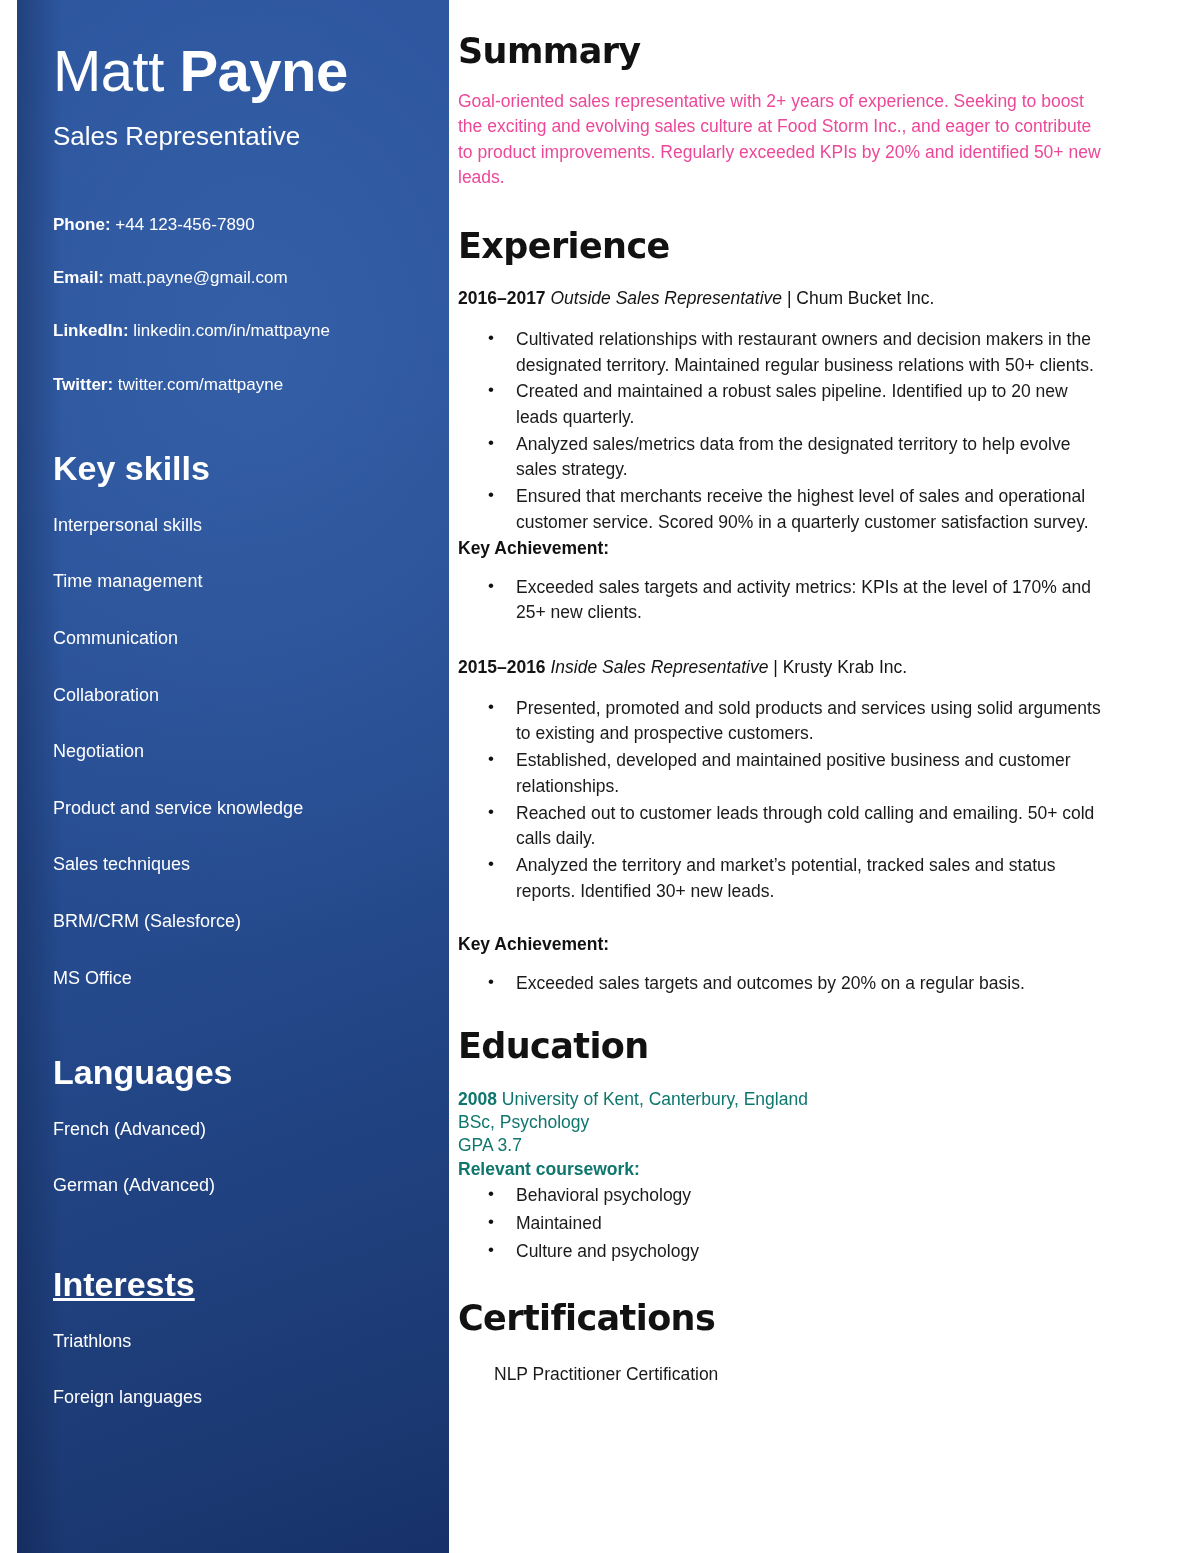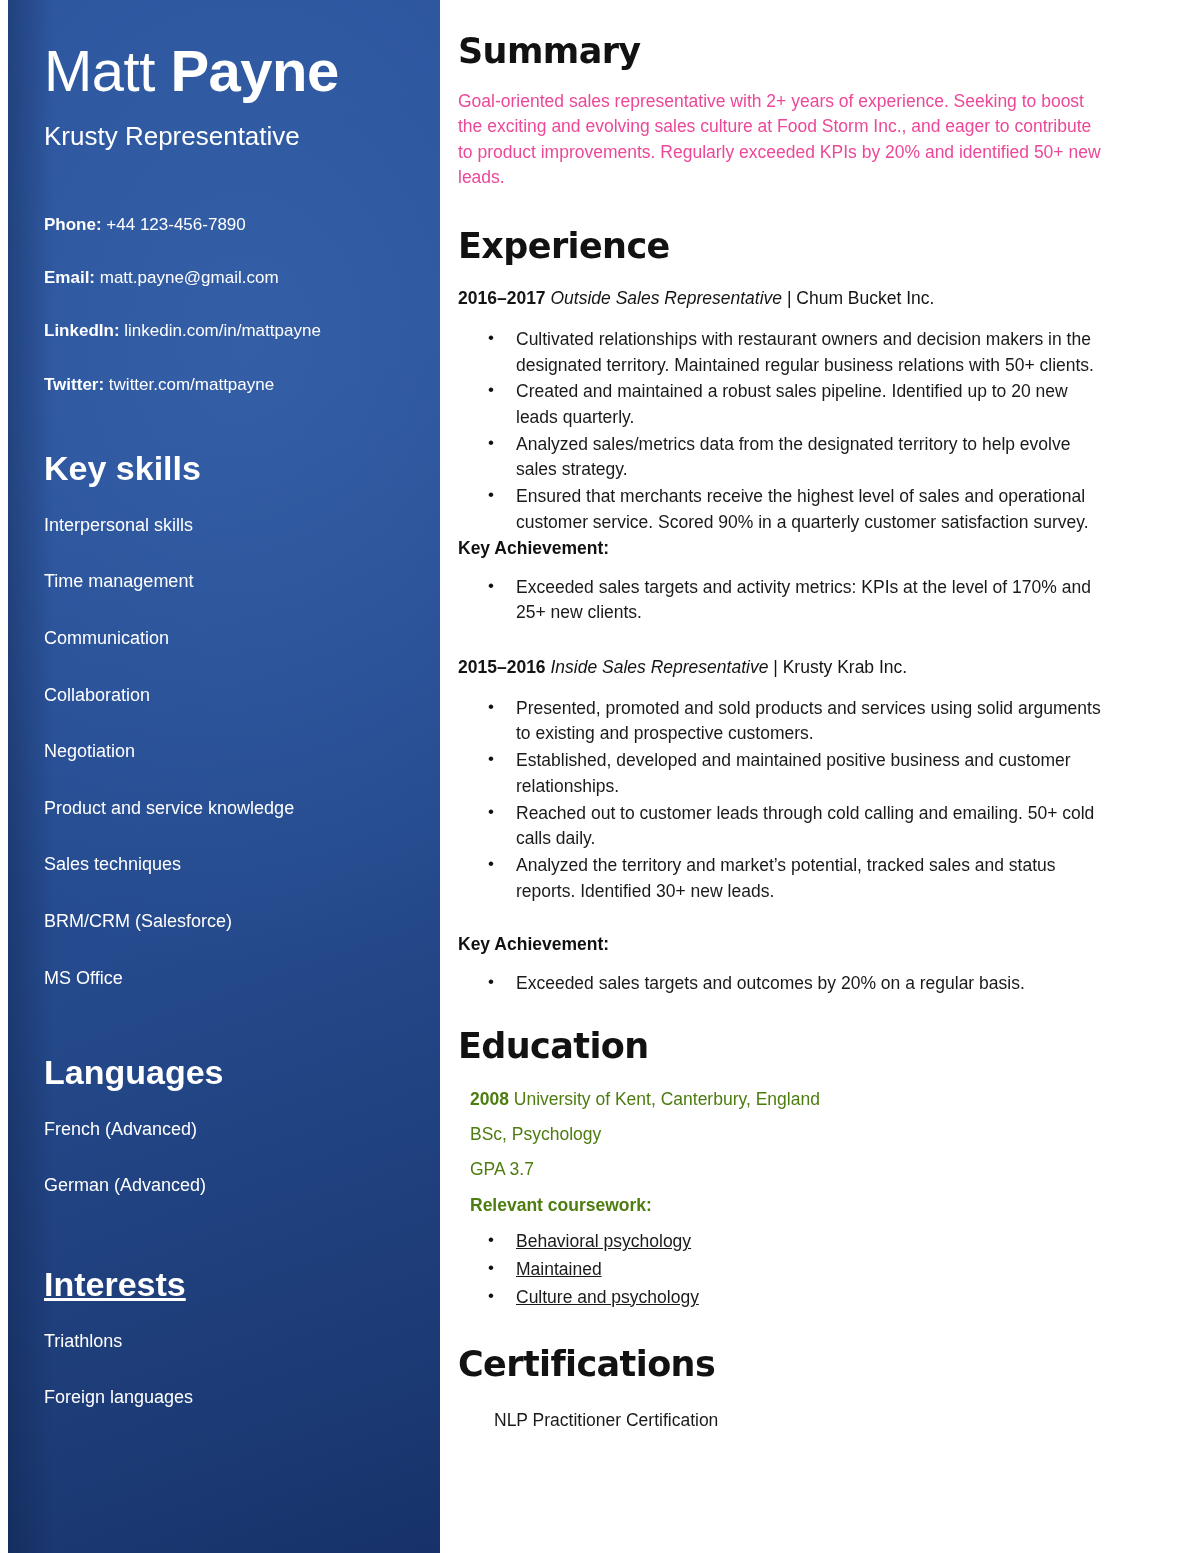--- a/index.html
+++ b/index.html
@@ -15,21 +15,21 @@
     position: relative;
     width: 1200px;
     height: 1553px;
     overflow: hidden;
     background: #ffffff;
   }
 
   
   .sidebar {
     position: absolute;
-    left: 8px;
+    left: 17px;
     top: 0;
     width: 432px;
     height: 1553px;
     box-sizing: border-box;
     padding: 0 34px 0 36px;
     color: #ffffff;
     background:
       radial-gradient(ellipse 700px 900px at 55% 22%, rgba(60,105,175,0.55) 0%, rgba(60,105,175,0.0) 70%),
       linear-gradient(160deg, #2a539c 0%, #2a529b 28%, #254a8d 58%, #1d3c77 85%, #17326a 100%);
   }
@@ -152,37 +152,37 @@
   }
   ul.bullets li::before {
     content: "\2022";
     position: absolute;
     left: -28px;
     top: -1px;
     font-size: 17px;
     color: #111;
   }
   ul.bullets.edu { padding-left: 58px; margin-top: 2px; }
-  ul.bullets.edu li { margin-bottom: 2px; text-decoration: underline; }
+  ul.bullets.edu li { margin-bottom: 2px; }
 
   .key-ach {
     font-size: 17.5px;
     font-weight: 700;
     margin: 2px 0 0 0;
     color: #111;
   }
   .key-ach.spaced { margin-top: 30px; }
 
   .job-block-2 { margin-top: 30px; }
 
   .edu-line {
     font-size: 17.5px;
     line-height: 1.34;
-    margin: 12px;
-    color: #4d7c0f;
+    margin: 0;
+    color: #0f766e;
   }
   .edu-block { margin-top: 22px; }
   .edu-line .year { font-weight: 700; }
   .edu-line.bold { font-weight: 700; }
 
   .cert-entry {
     font-family: "Liberation Sans", "DejaVu Sans", sans-serif;
     font-size: 17.5px;
     line-height: 1.35;
     margin: 26px 0 0 36px;
@@ -192,21 +192,21 @@
 </head>
 <body>
 
 <div class="page">
 
   <aside class="sidebar">
     <div class="sidebar-inner">
 
       <h1 class="name"><span>Matt </span><span class="last">Payne</span></h1>
 
-      <div class="job-title">Krusty Representative</div>
+      <div class="job-title">Sales Representative</div>
 
       <ul class="contact-list">
         <li class="contact-item"><span class="c-label">Phone:</span><span class="c-value"> +44 123-456-7890</span></li>
         <li class="contact-item"><span class="c-label">Email:</span><span class="c-value"> matt.payne@gmail.com</span></li>
         <li class="contact-item"><span class="c-label">LinkedIn:</span><span class="c-value"> linkedin.com/in/mattpayne</span></li>
         <li class="contact-item"><span class="c-label">Twitter:</span><span class="c-value"> twitter.com/mattpayne</span></li>
       </ul>
 
       <h2 class="side-section-title side-sec-keyskills">Key skills</h2>
       <ul class="side-list">

